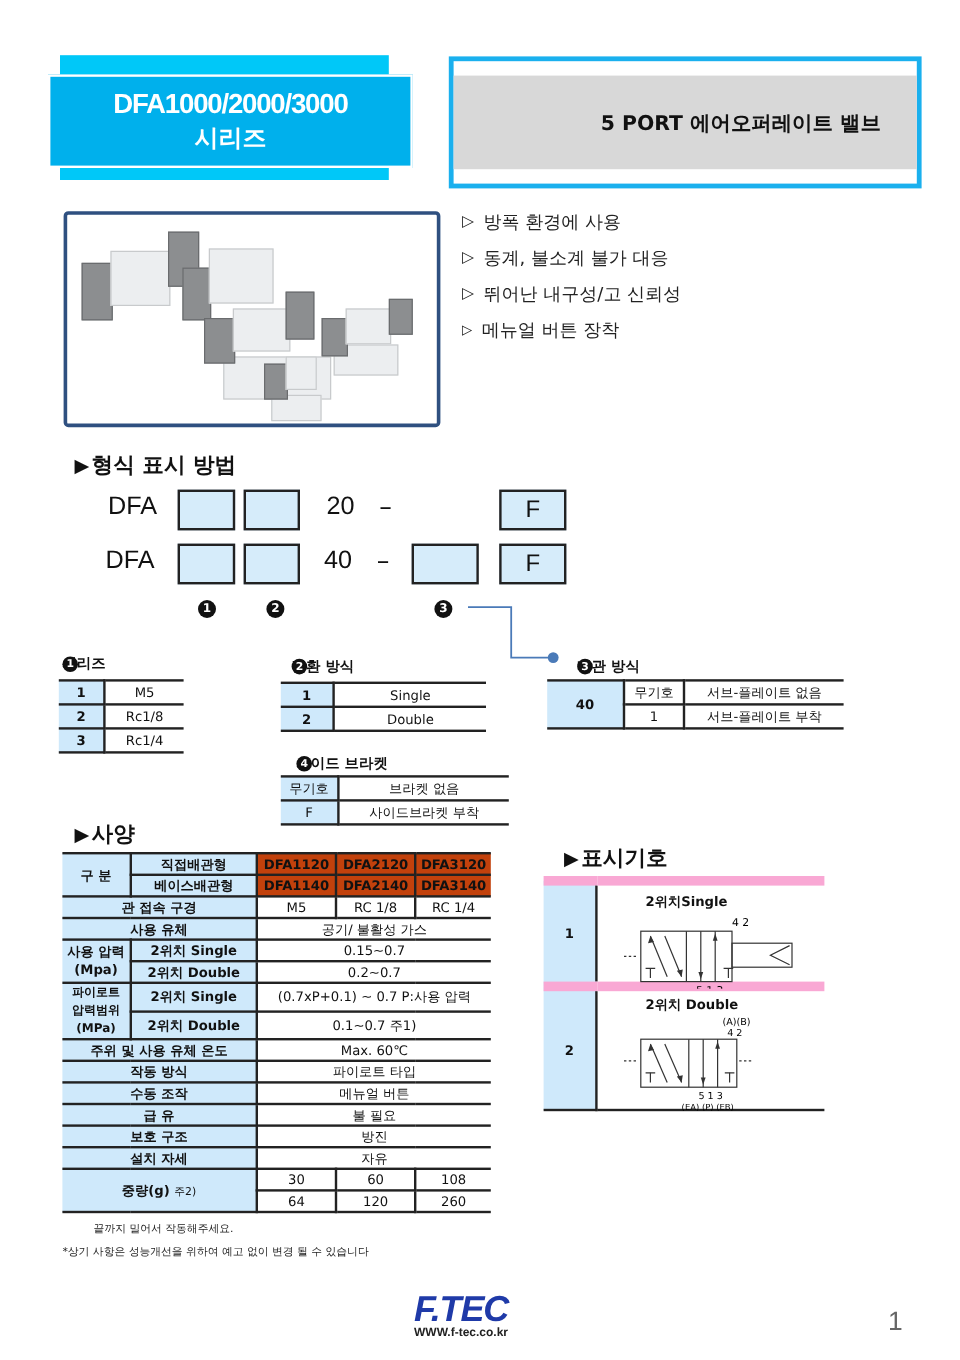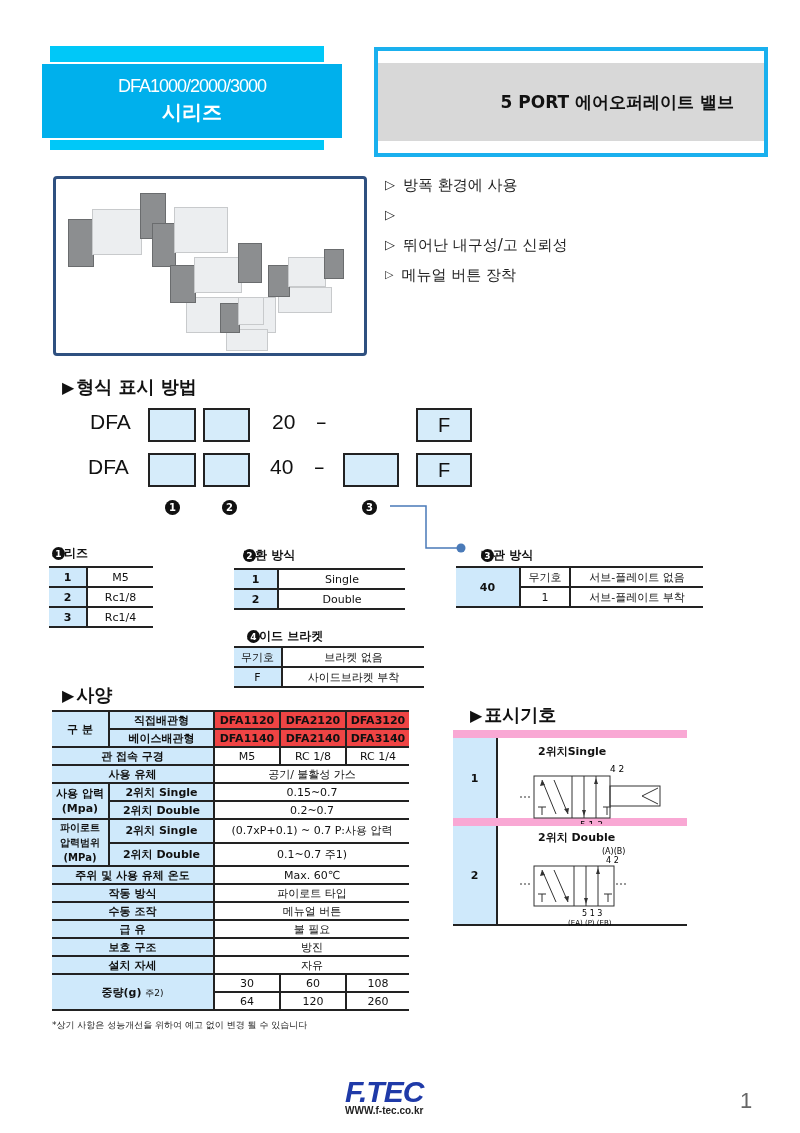--- a/index.html
+++ b/index.html
@@ -1,21 +1,21 @@
 <!DOCTYPE html>
 <html><head>
 <meta charset="utf-8">
 <style>
 *{box-sizing:border-box;margin:0;padding:0}
 body{width:800px;height:1133px;background:#fff;position:relative;font-family:"DejaVu Sans","Liberation Sans",sans-serif;color:#111;overflow:hidden}
 .abs{position:absolute}
 
 #hdr-left-back{left:50px;top:46px;width:274px;height:104px;background:#00c8f8}
 #hdr-left{left:40px;top:62px;width:304px;height:78px;background:#00b0ec;border:2px solid #fff;display:flex;flex-direction:column;align-items:center;justify-content:center;color:#fff}
-#hdr-left .t1{font-size:18px;font-weight:normal;letter-spacing:-1px;font-family:"Liberation Sans",sans-serif}
+#hdr-left .t1{font-size:23px;font-weight:bold;letter-spacing:-1px;font-family:"Liberation Sans",sans-serif}
 #hdr-left .t2{font-size:20px;font-weight:bold;margin-top:2px}
 
 #hdr-right{left:374px;top:47px;width:394px;height:110px;border:4px solid #1ab0ee;background:#fff}
 #hdr-right .band{position:absolute;left:0;right:0;top:12px;height:78px;background:#d8d8d8;display:flex;flex-direction:column;align-items:flex-end;justify-content:center;padding-right:14px}
 #hdr-right .r1{font-size:17px;font-weight:bold;margin-right:16px}
 #hdr-right .r2{font-size:22px;font-weight:bold;margin-top:6px}
 
 #photo{left:53px;top:176px;width:314px;height:180px;border:3px solid #2f5080;border-radius:4px;background:#fff;overflow:hidden}
 .valve{position:absolute;background:#eceef0;border:1px solid #c8cacc}
 .block{position:absolute;background:#8c8e90;border:1px solid #6a6c6e}
@@ -32,21 +32,21 @@
 
 table{border-collapse:collapse}
 .st td{border-top:2px solid #222;border-bottom:2px solid #222;font-size:11px;height:20px;text-align:center}
 .st td.k{background:#cfe9fb;font-weight:bold;border-right:2px solid #222}
 .st td.k2{background:#cfe9fb;border-right:2px solid #222}
 .sub-title{font-size:12px;font-weight:bold;display:flex;align-items:center;gap:5px}
 
 #spec{left:52px;top:710px;width:357px}
 #spec td{font-size:11px;text-align:center;height:18px;border-bottom:2px solid #222;border-top:2px solid #222;padding:0 2px}
 #spec td.h{background:#cfe9fb;font-weight:bold;border-right:2px solid #222}
-#spec td.m{background:#ef4444;font-weight:bold;border-right:2px solid #222}
+#spec td.m{background:#c2410c;font-weight:bold;border-right:2px solid #222}
 #spec td.v{border-right:2px solid #222}
 #spec td.v:last-child{border-right:none}
 
 #symtbl{left:453px;top:730px;width:234px}
 #symtbl td{border-top:8px solid #f9a8d4;border-bottom:2px solid #222}
 #symtbl td.k{background:#cfe9fb;width:44px;border-right:2px solid #222;text-align:center;font-size:11px;font-weight:bold}
 
 #notes{left:52px;top:1016px;font-size:9px;color:#222;line-height:19px}
 #logo{left:345px;top:1075px;text-align:center}
 #logo .brand{font-family:Liberation Sans, sans-serif;font-style:italic;font-weight:bold;font-size:30px;color:#1f3aa8;letter-spacing:-1px}
@@ -91,20 +91,21 @@
   <div class="block" style="left:268px;top:70px;width:20px;height:30px"></div>
 </div>
 
 <div id="features" class="abs">
   <div class="feat">
       <span class="tri">▷</span>
       <span>방폭 환경에 사용</span>
     </div>
   <div class="feat">
       <span class="tri">▷</span>
+      <span>동계, 불소계 불가 대응</span>
     </div>
   <div class="feat">
       <span class="tri">▷</span>
       <span>뛰어난 내구성/고 신뢰성</span>
     </div>
   <div class="feat">
       <span class="tri" style="font-size:11px">▷</span>
       <span>메뉴얼 버튼 장착</span>
     </div>
 </div>
@@ -369,20 +370,21 @@
         <line x1="96" y1="38" x2="108" y2="38" stroke="#333" stroke-dasharray="2,2"></line>
         <text x="62" y="70" font-size="8" font-family="DejaVu Sans">5 1 3</text>
         <text x="48" y="79" font-size="7" font-family="DejaVu Sans">(EA) (P) (EB)</text>
       </svg>
     </td>
   </tr>
 </tbody>
   </table>
 
 <div id="notes" class="abs">
+  <div style="padding-left:26px">끝까지  밀어서 작동해주세요.</div>
   <div>*상기 사항은 성능개선을 위하여 예고 없이 변경 될 수 있습니다</div>
 </div>
 
 <div id="logo" class="abs">
   <div class="brand">F.TEC</div>
   <div class="url">WWW.f-tec.co.kr</div>
 </div>
 <div id="pageno" class="abs">1</div>
 
 </body></html>

